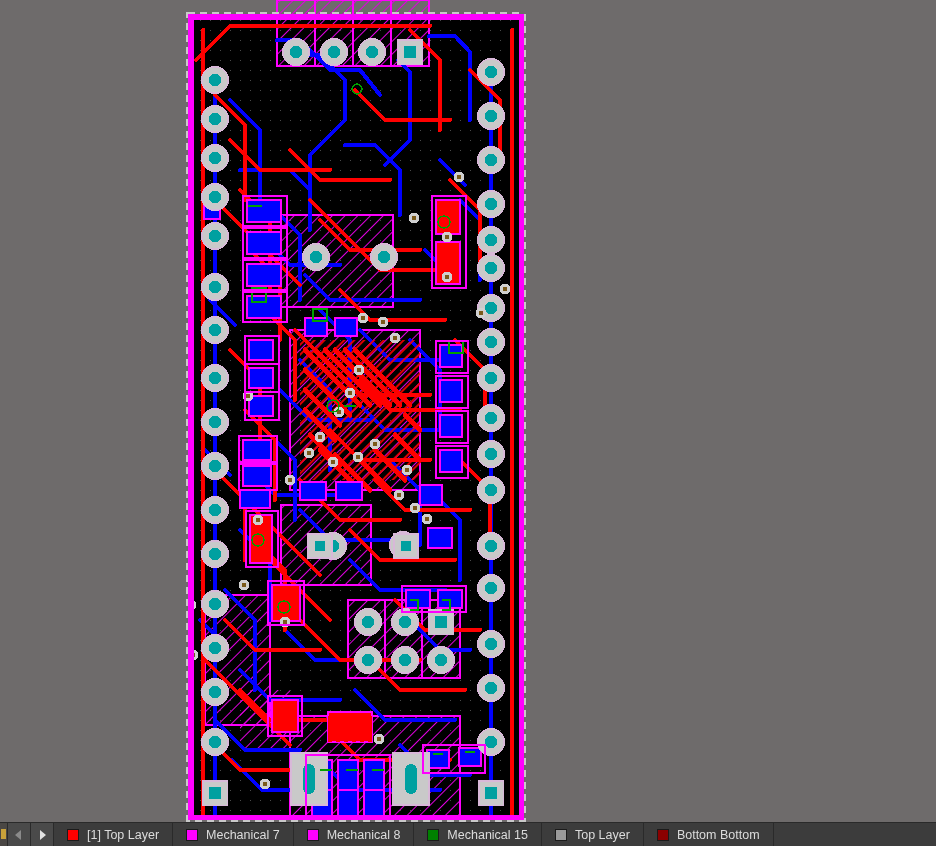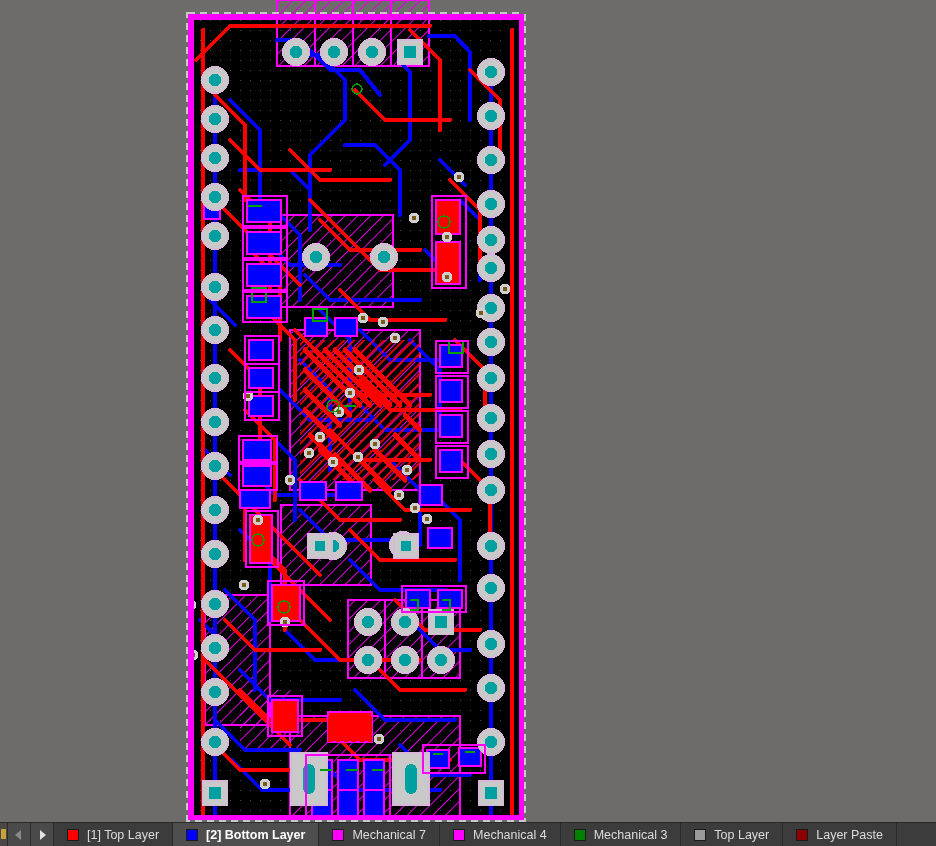--- a/index.html
+++ b/index.html
@@ -540,44 +540,40 @@
     <svg width="10" height="12" viewBox="0 0 10 12">
       <polygon class="nav-arrow-bright" points="3,1 3,11 9,6"></polygon>
     </svg>
   </div>
 
   <div class="layer-tab">
     <span class="swatch" style="background: rgb(255, 0, 0);"></span>
     <span>[1] Top Layer</span>
   </div>
 
-  <div class="layer-tab selected">
-    <span class="swatch" style="background: rgb(0, 0, 255);"></span>
-    <span>[2] Bottom Layer</span>
-  </div>
 
   <div class="layer-tab">
     <span class="swatch" style="background: rgb(255, 0, 255);"></span>
     <span>Mechanical 7</span>
   </div>
 
   <div class="layer-tab">
     <span class="swatch" style="background: rgb(255, 0, 255);"></span>
-    <span>Mechanical 4</span>
+    <span>Mechanical 8</span>
   </div>
 
   <div class="layer-tab">
     <span class="swatch" style="background: rgb(0, 128, 0);"></span>
-    <span>Mechanical 3</span>
+    <span>Mechanical 15</span>
   </div>
 
   <div class="layer-tab">
     <span class="swatch" style="background: rgb(154, 154, 154);"></span>
     <span>Top Layer</span>
   </div>
 
   <div class="layer-tab">
     <span class="swatch" style="background: rgb(139, 0, 0);"></span>
-    <span>Layer Paste</span>
+    <span>Bottom Bottom</span>
   </div>
 
   <div class="tab-filler"></div>
 </div>
 
 </body></html>

